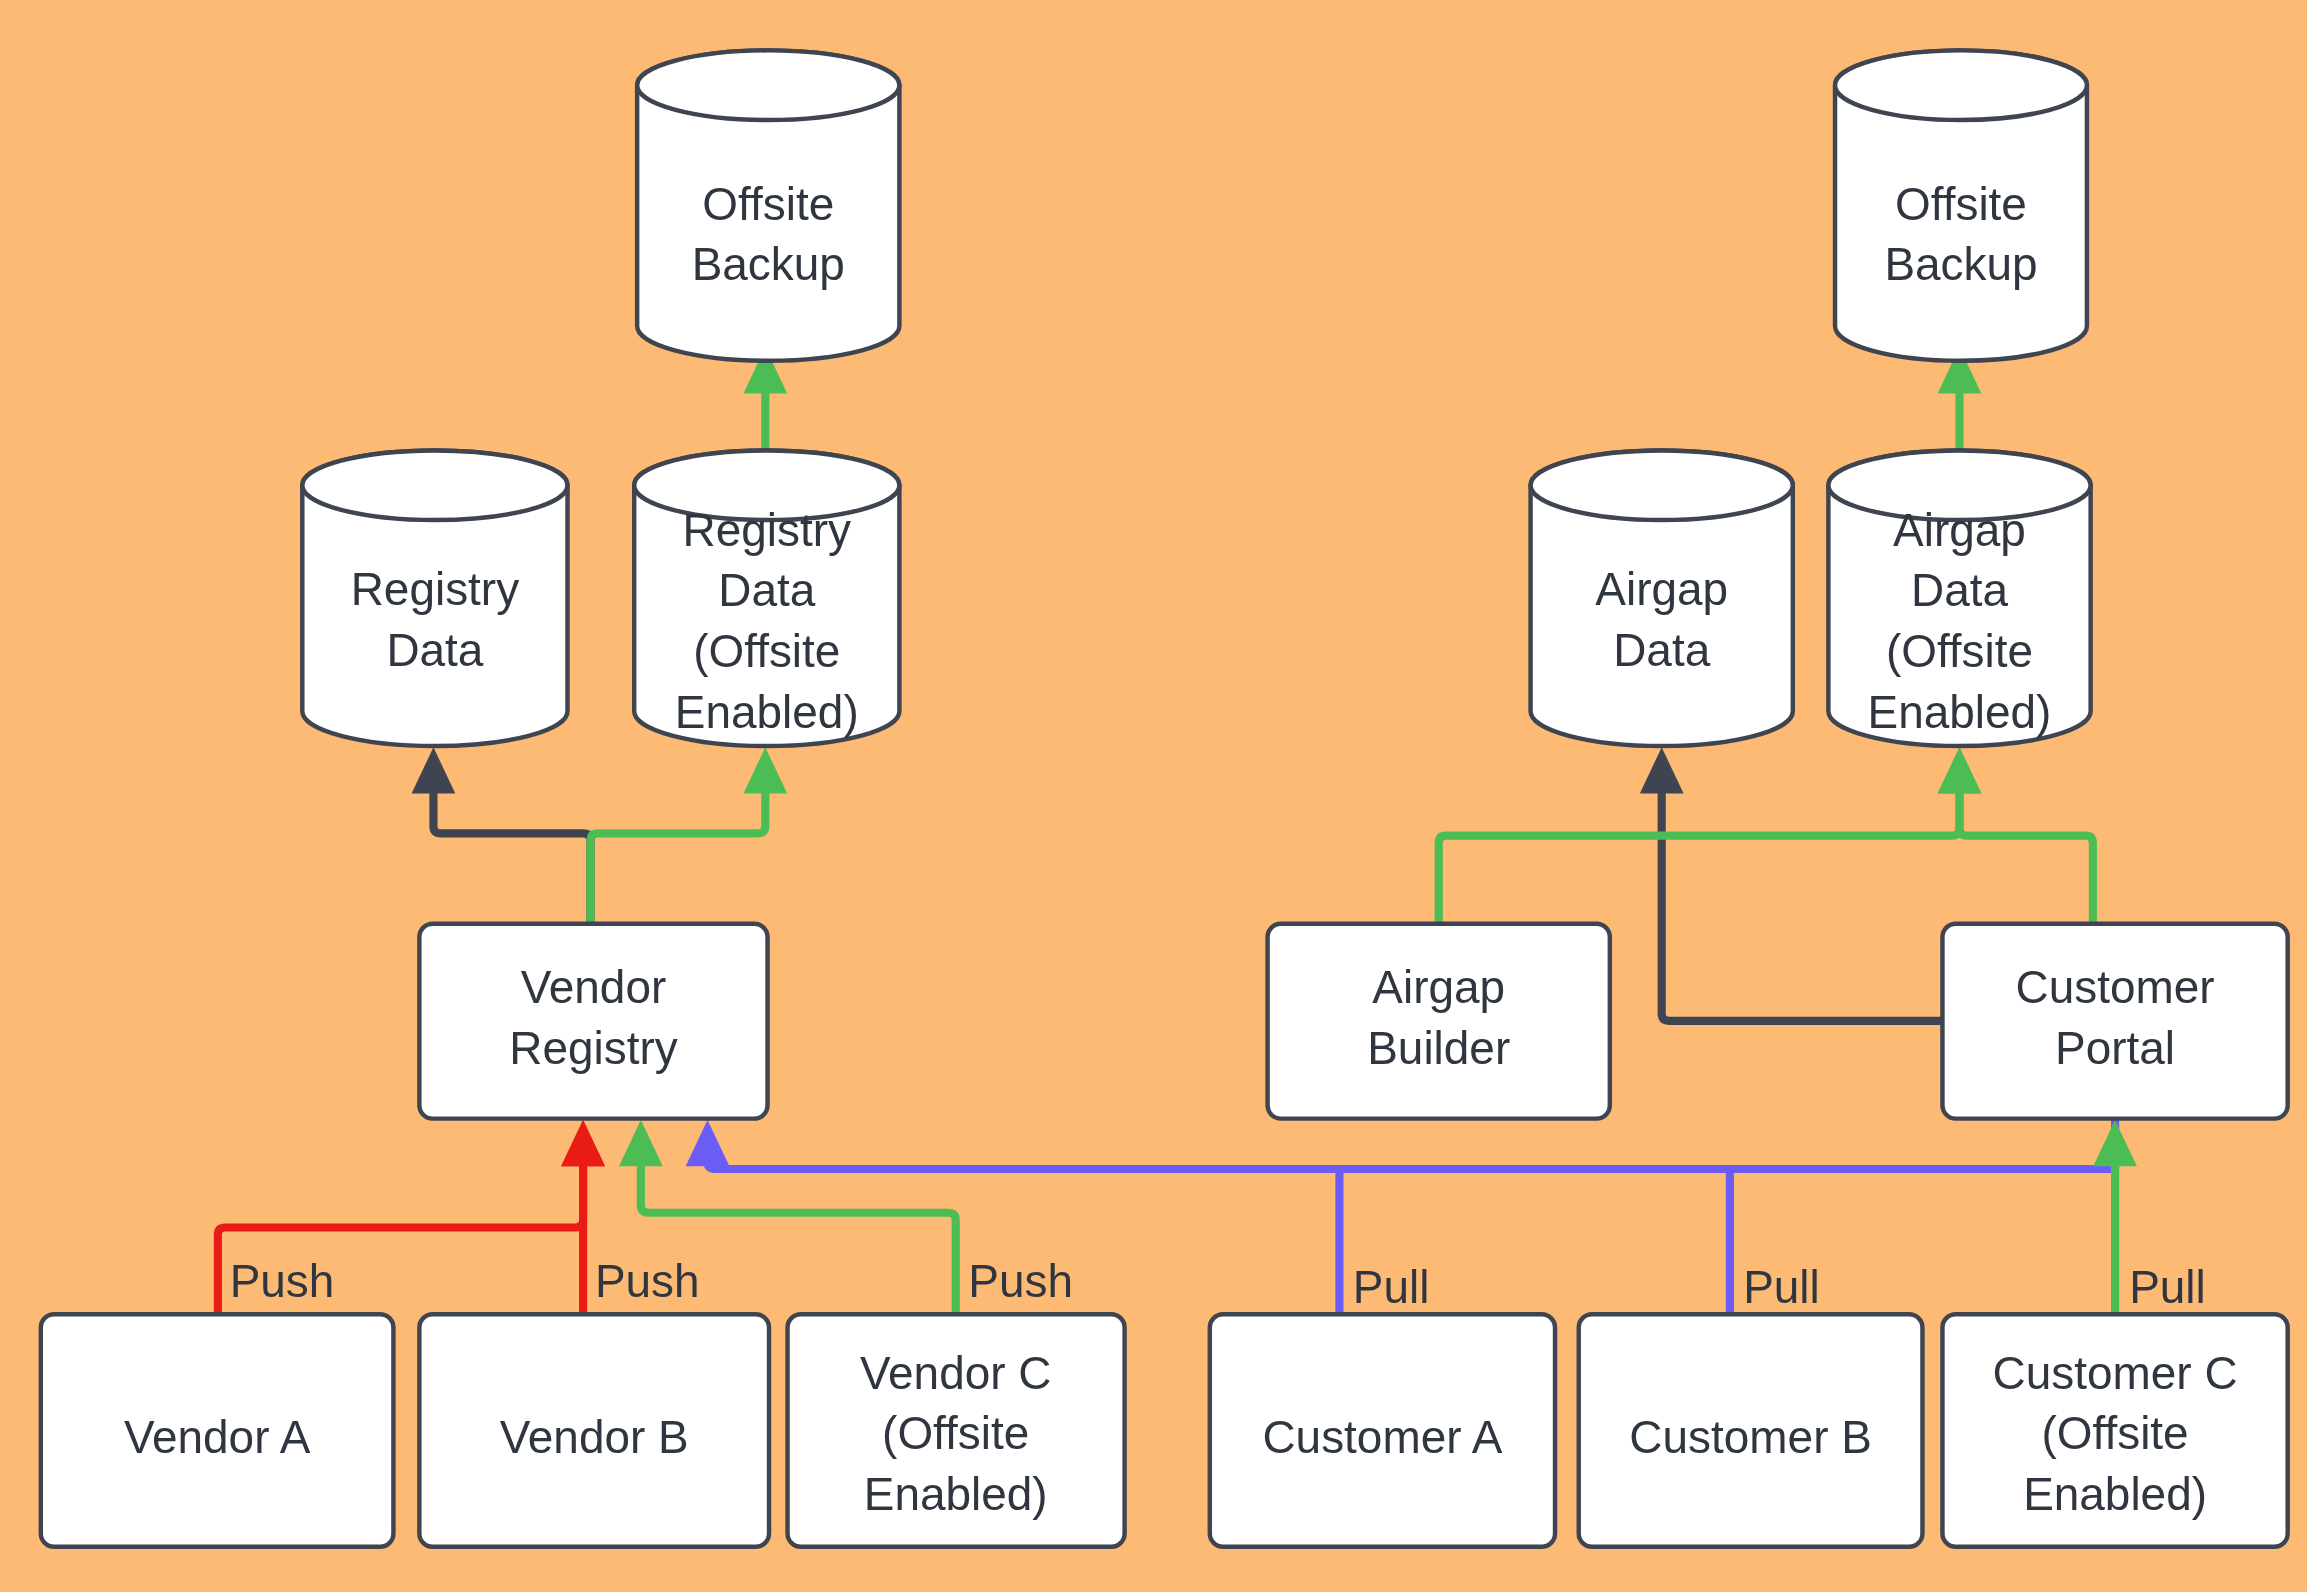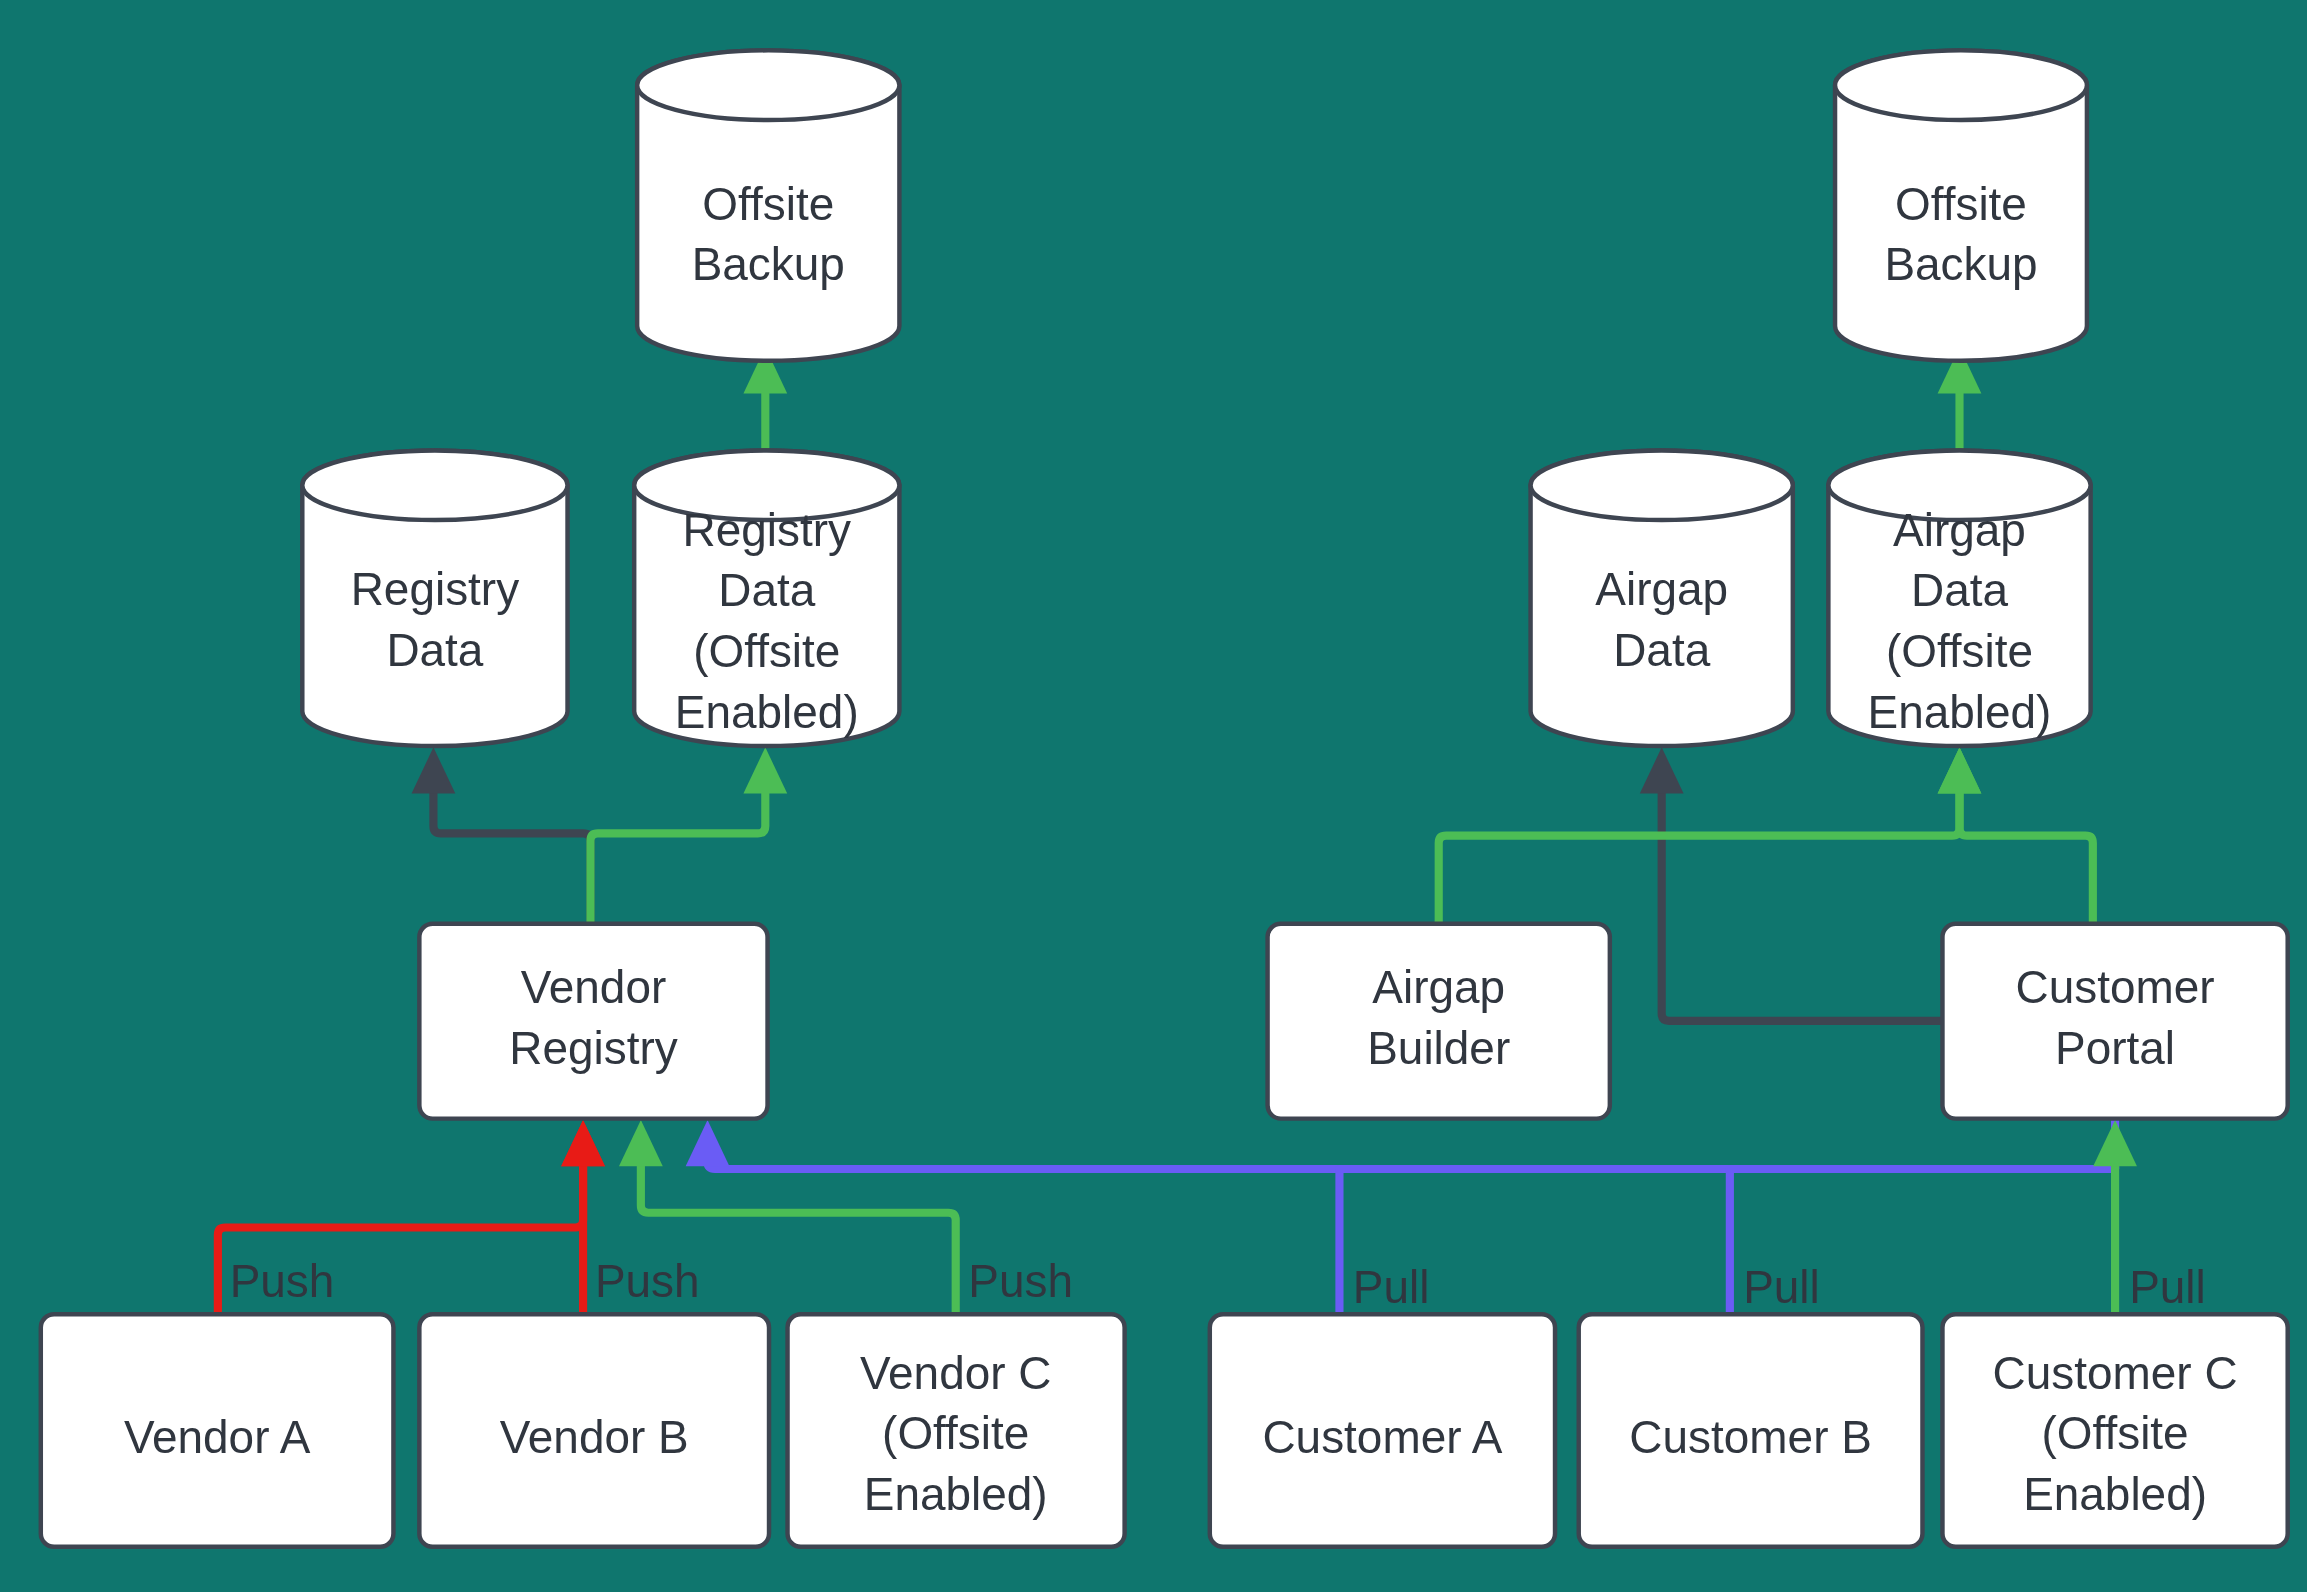--- a/index.html
+++ b/index.html
@@ -1,17 +1,17 @@
 <!DOCTYPE html>
 <html style="font-size:12px"><head>
 <meta charset="utf-8">
 <style>
   html,body{margin:0;padding:0;background:#ffffff;}
   body{font-family:"Liberation Sans", sans-serif;}
-  #stage{position:relative;width:2307px;height:1592px;background:#0f766e;overflow:hidden;}
+  #stage{position:relative;width:2307px;height:1592px;background:#fdba74;overflow:hidden;}
   svg#diagram{position:absolute;left:0;top:0;width:2307px;height:1592px;display:block;}
   .node-shape{fill:#ffffff;stroke:#3E4551;stroke-width:6;}
   .cyl-top{fill:#ffffff;stroke:#3E4551;stroke-width:6;}
   .node-label{fill:#30363F;font-family:"Liberation Sans", sans-serif;font-size:62px;text-anchor:middle;dominant-baseline:middle;}
   .edge-label{fill:#30363F;font-family:"Liberation Sans", sans-serif;font-size:62px;text-anchor:start;dominant-baseline:middle;}
   .edge{fill:none;stroke-width:11;stroke-linecap:butt;stroke-linejoin:round;}
   .edge-dark{stroke:#3E4551;}
   .edge-green{stroke:#4CBD55;}
   .edge-red{stroke:#E81B16;}
   .edge-blue{stroke:#6A5CF5;}

